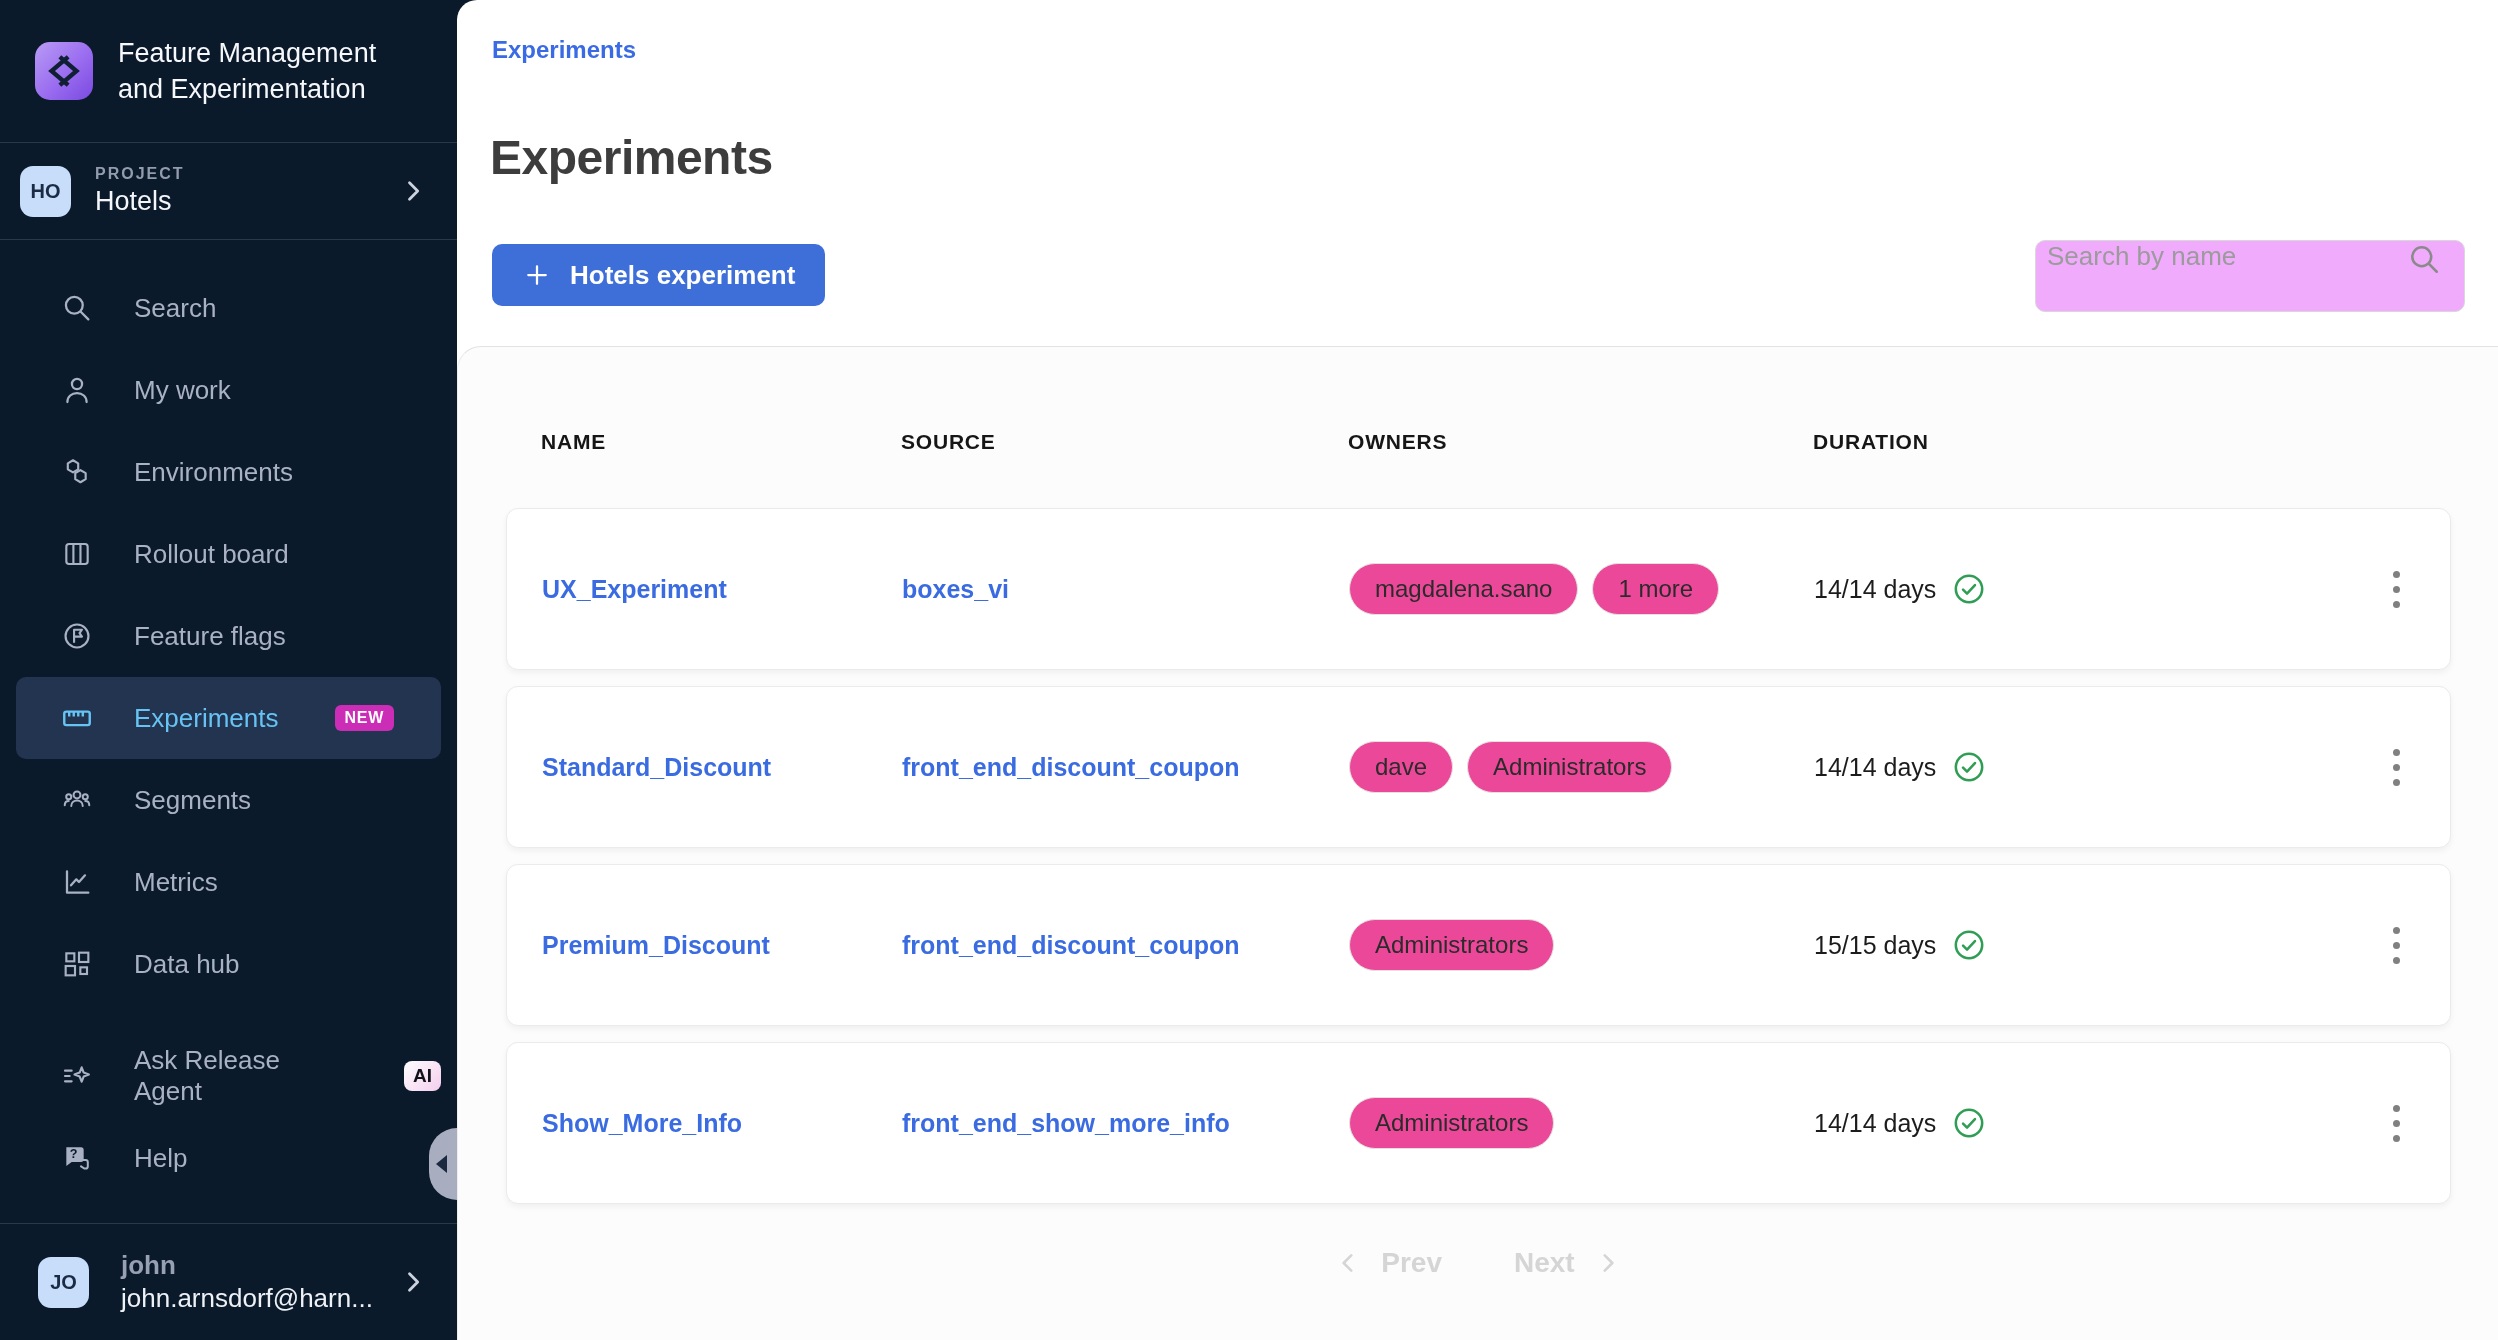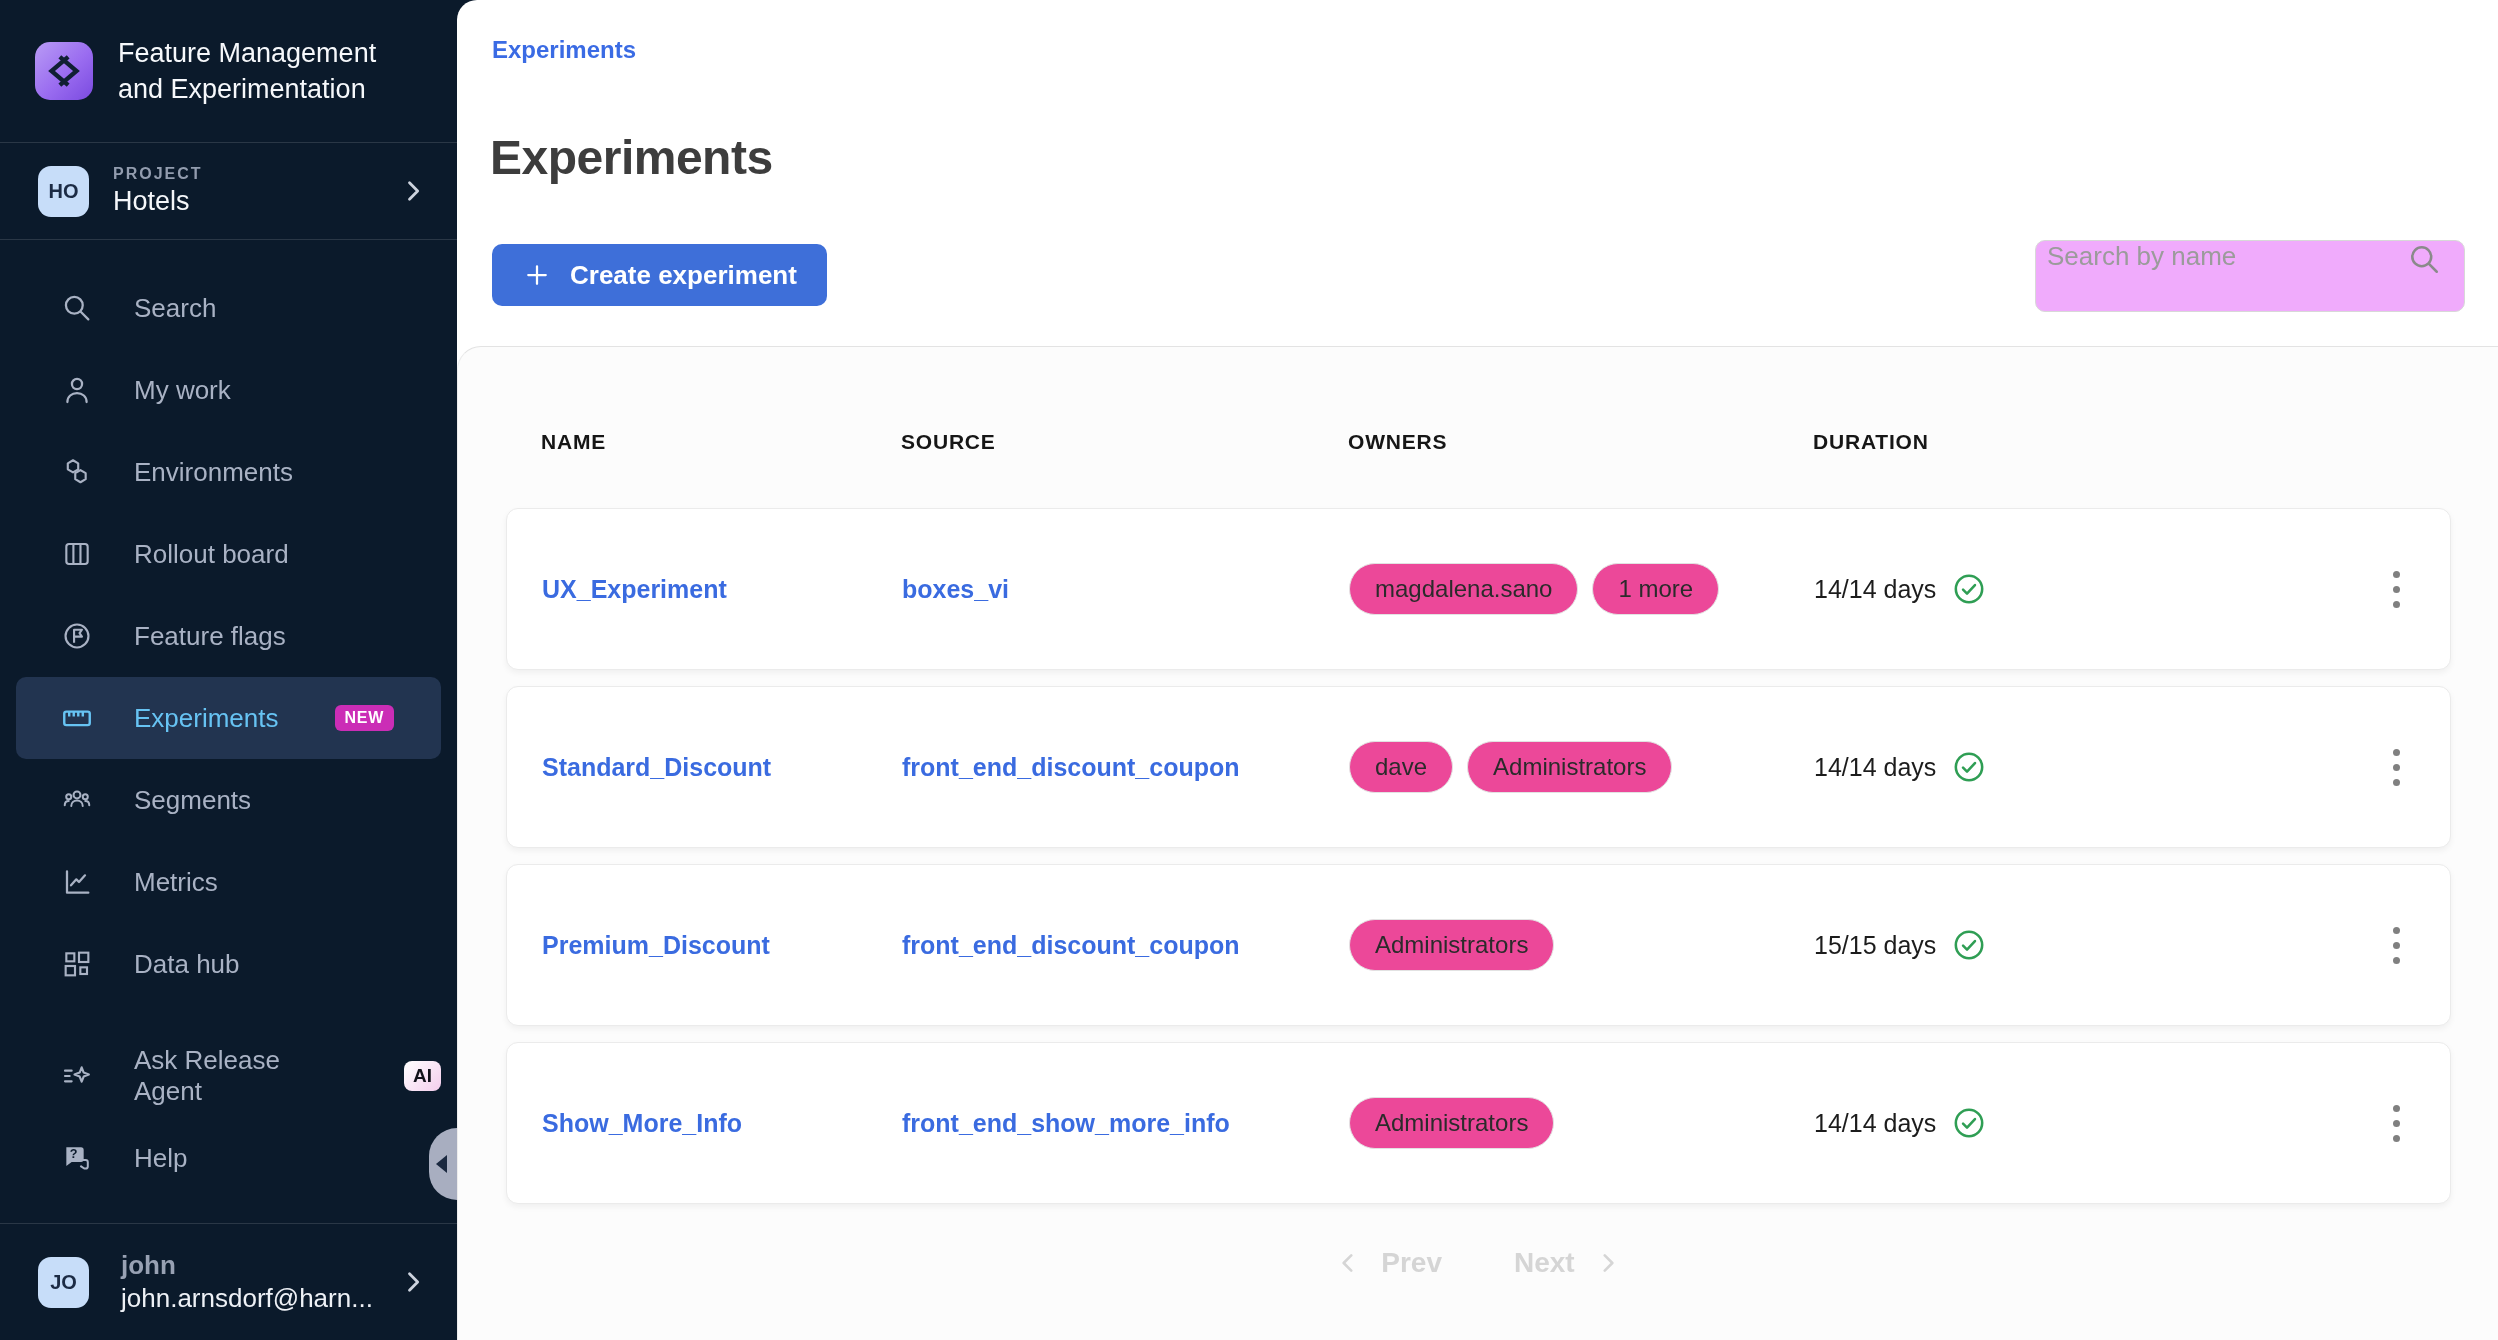--- a/index.html
+++ b/index.html
@@ -23,21 +23,21 @@
   }
   .logo-mark {
     width:58px; height:58px; border-radius:15px; flex:0 0 auto;
     background:linear-gradient(135deg,#b99bf5 0%, #9a6cf0 55%, #7a4ae0 100%);
     display:flex; align-items:center; justify-content:center;
   }
   .logo-title { color:#f6f8fb; font-size:27px; line-height:36px; font-weight:400; }
 
   .project-row {
     height:97px; display:flex; align-items:center; gap:24px;
-    padding:0 30px 0 38px; border-bottom:1px solid rgba(255,255,255,0.13);
+    padding:0 30px 0 20px; border-bottom:1px solid rgba(255,255,255,0.13);
     cursor:pointer;
   }
   .avatar {
     width:51px; height:51px; border-radius:13px; background:#c7ddf9;
     color:#1c2b45; font-weight:700; font-size:20px;
     display:flex; align-items:center; justify-content:center; flex:0 0 auto;
   }
   .project-meta { flex:1; }
   .project-label { font-size:16px; letter-spacing:2px; color:#929cae; font-weight:700; }
   .project-name { font-size:27px; color:#f4f6f9; margin-top:3px; }
@@ -330,21 +330,21 @@
 
   <div class="breadcrumb">Experiments</div>
   <h1 class="page-title">Experiments</h1>
 
   <button class="create-btn">
     <span>
       <svg width="30" height="30" viewBox="0 0 24 24" fill="none" stroke="#fff" stroke-width="1.8" stroke-linecap="round">
           <path d="M12 5v14M5 12h14"></path>
         </svg>
     </span>
-    <span>Create experiment</span>
+    <span>Hotels experiment</span>
   </button>
 
   <div class="search-box">
     <input type="text" placeholder="Search by name" style="">
     <span>
       <svg width="36" height="36" viewBox="0 0 24 24" fill="none" stroke="#8a8a8a" stroke-width="1.7" stroke-linecap="round">
         <circle cx="10.5" cy="10.5" r="6.3"></circle>
           <path d="M15.3 15.3L20.5 20.5"></path>
       </svg>
     </span>

